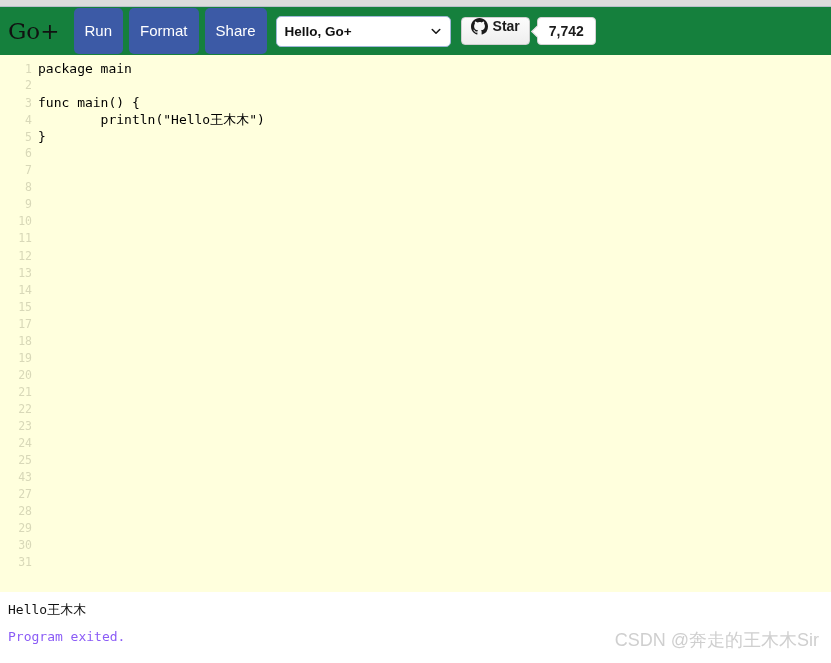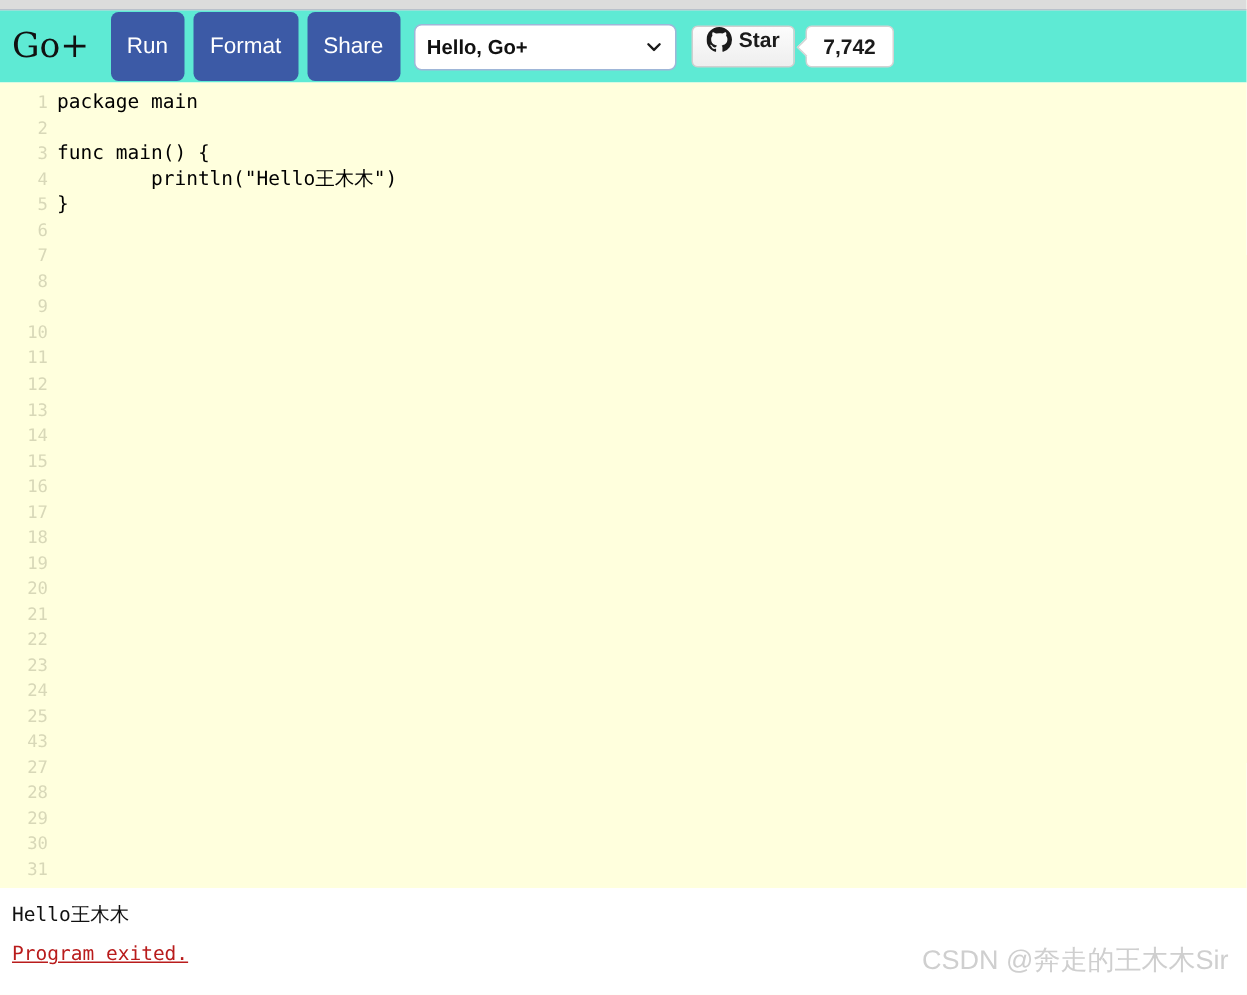--- a/index.html
+++ b/index.html
@@ -25,21 +25,21 @@
     border-bottom: 1px solid #b9c0cb;
     box-sizing: border-box;
   }
 
   
   .toolbar {
     position: absolute;
     left: 0; top: 7px;
     width: 831px;
     height: 48px;
-    background: #5eead4;
+    background: #15803d;
     display: flex;
     align-items: center;
     box-sizing: border-box;
     padding-left: 8px;
   }
 
   .brand {
     font-family: "DejaVu Serif", serif;
     font-size: 23px;
     color: #111111;
@@ -196,21 +196,21 @@
     background: #ffffff;
     font-family: "DejaVu Sans Mono", "Liberation Mono", monospace;
     font-size: 13px;
   }
   .out-line {
     position: absolute;
     left: 8px;
     white-space: pre;
   }
   .out-stdout { top: 9px; color: #111111; }
-  .out-status { top: 37px; color: #b91c1c; text-decoration: underline; }
+  .out-status { top: 37px; color: #8b5cf6; }
 
   .watermark {
     position: absolute;
     right: 12px;
     top: 628px;
     font-family: "Liberation Sans", sans-serif;
     font-size: 18px;
     color: #cfcfcf;
     white-space: nowrap;
     user-select: none;
@@ -264,21 +264,20 @@
       <div class="code-line"><span class="ln">6</span><span class="ltxt"></span></div>
       <div class="code-line"><span class="ln">7</span><span class="ltxt"></span></div>
       <div class="code-line"><span class="ln">8</span><span class="ltxt"></span></div>
       <div class="code-line"><span class="ln">9</span><span class="ltxt"></span></div>
       <div class="code-line"><span class="ln">10</span><span class="ltxt"></span></div>
       <div class="code-line"><span class="ln">11</span><span class="ltxt"></span></div>
       <div class="code-line"><span class="ln">12</span><span class="ltxt"></span></div>
       <div class="code-line"><span class="ln">13</span><span class="ltxt"></span></div>
       <div class="code-line"><span class="ln">14</span><span class="ltxt"></span></div>
       <div class="code-line"><span class="ln">15</span><span class="ltxt"></span></div>
-      <div class="code-line"><span class="ln">16</span><span class="ltxt"></span></div>
       <div class="code-line"><span class="ln">17</span><span class="ltxt"></span></div>
       <div class="code-line"><span class="ln">18</span><span class="ltxt"></span></div>
       <div class="code-line"><span class="ln">19</span><span class="ltxt"></span></div>
       <div class="code-line"><span class="ln">20</span><span class="ltxt"></span></div>
       <div class="code-line"><span class="ln">21</span><span class="ltxt"></span></div>
       <div class="code-line"><span class="ln">22</span><span class="ltxt"></span></div>
       <div class="code-line"><span class="ln">23</span><span class="ltxt"></span></div>
       <div class="code-line"><span class="ln">24</span><span class="ltxt"></span></div>
       <div class="code-line"><span class="ln">25</span><span class="ltxt"></span></div>
       <div class="code-line"><span class="ln">43</span><span class="ltxt"></span></div>

